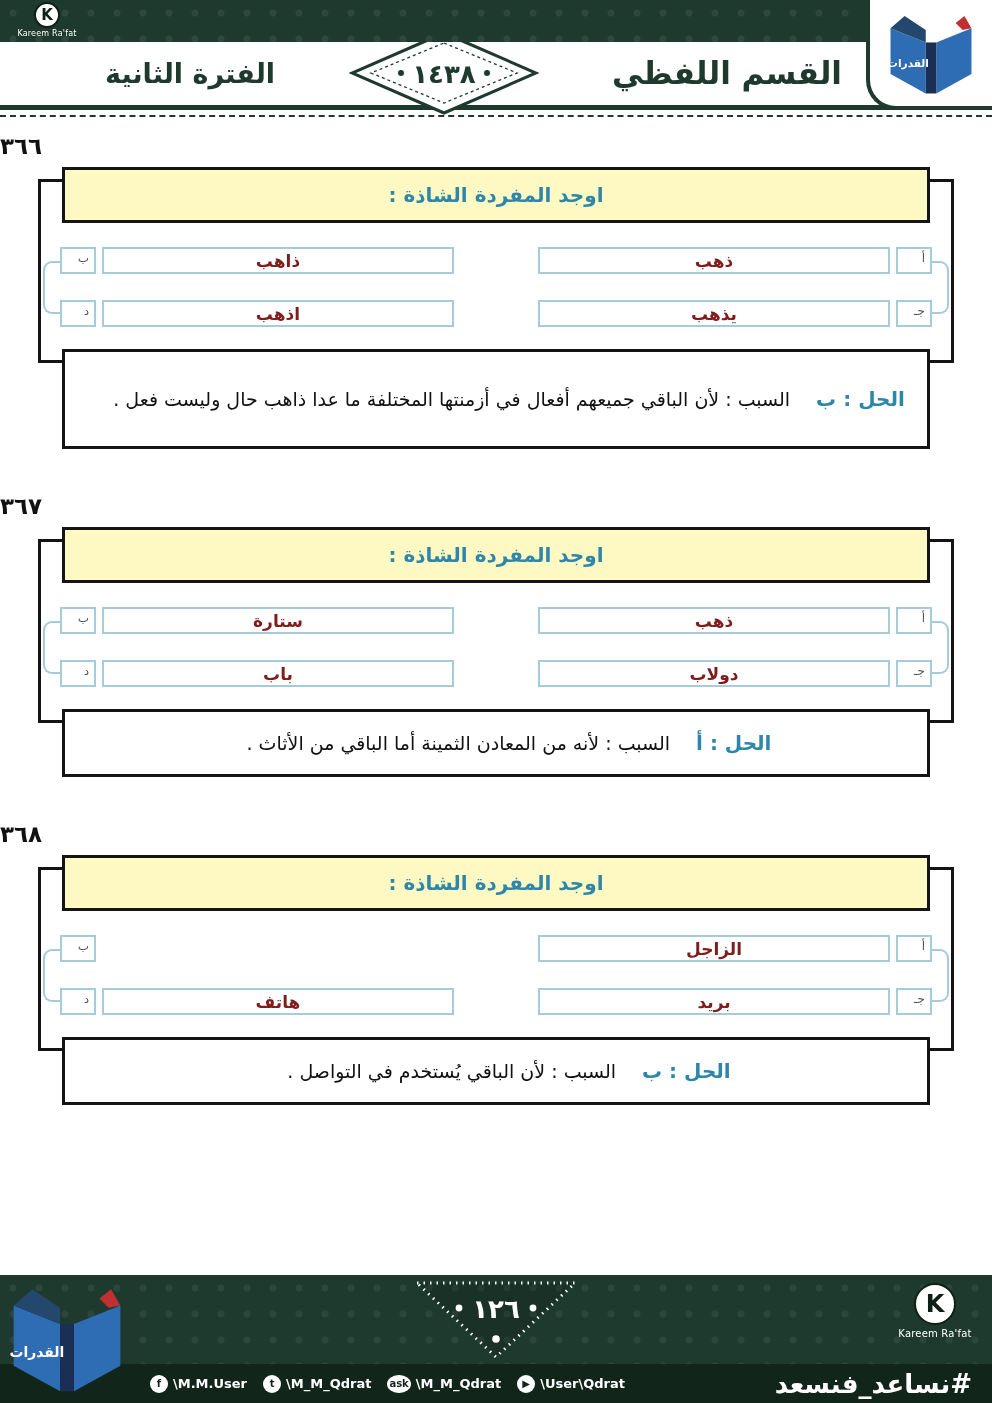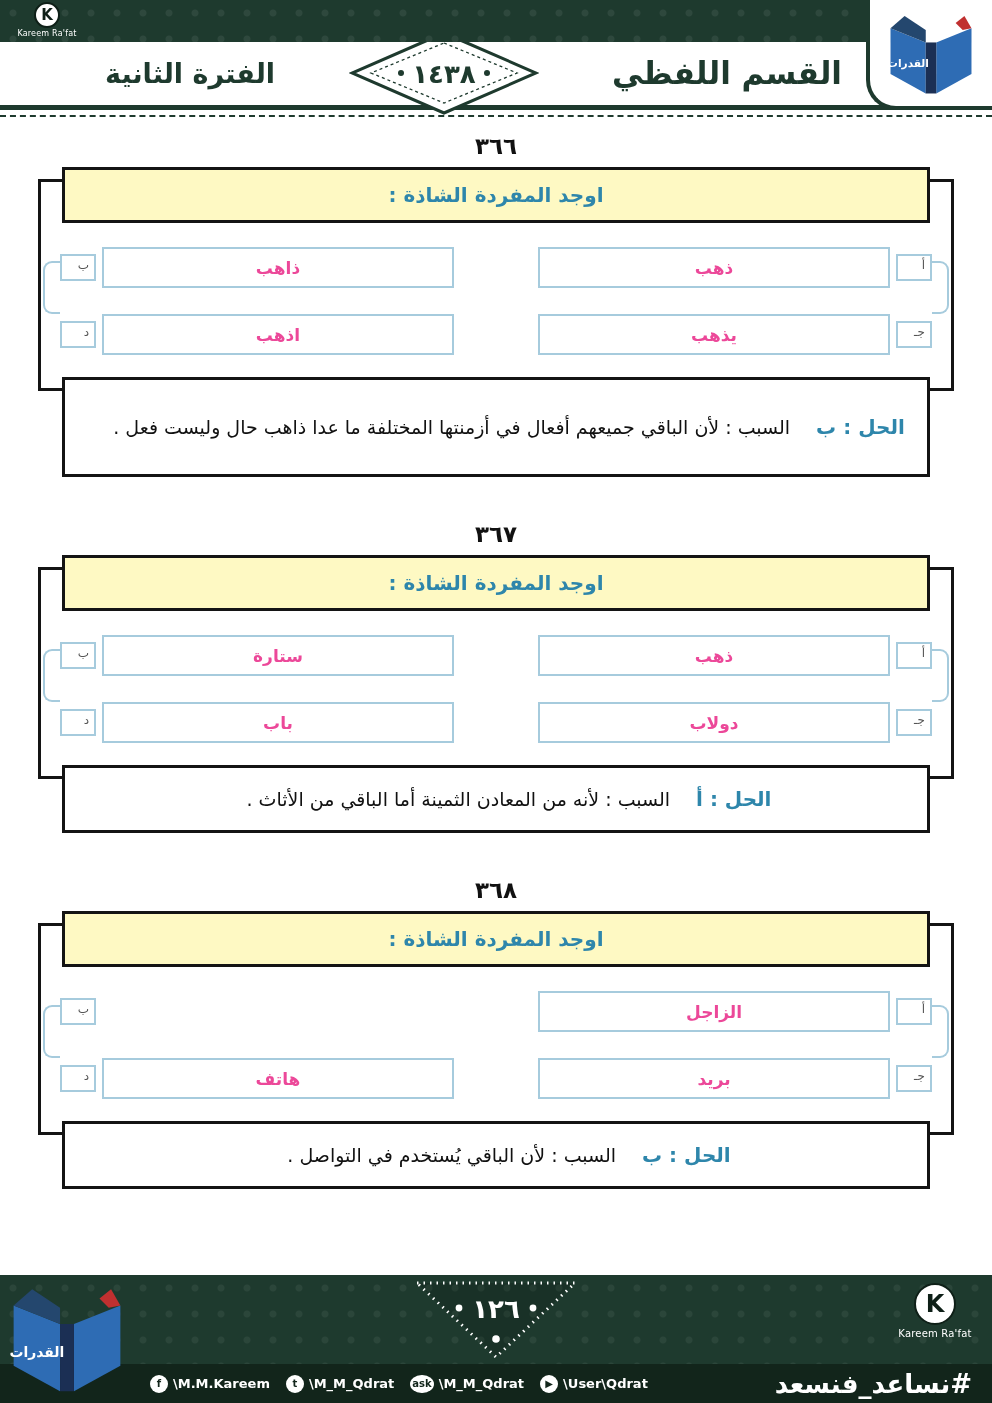--- a/index.html
+++ b/index.html
@@ -42,21 +42,21 @@
   }
   .section-title { color:#1e3a2e; font-weight:bold; font-size:31px; }
   .period-title  { color:#1e3a2e; font-weight:bold; font-size:27px; }
   .rule-thick  { height:5px; background:#1e3a2e; margin-top:1px; }
   .rule-dashed { border-top:2.5px dashed #1e3a2e; margin-top:5px; }
 
   
   main { padding-top:6px; }
   .question { margin-top:0; }
   .question + .question { margin-top:44px; }
-  .q-number { text-align:center; font-size:23px; font-weight:bold; color:#111; margin:10px 0 8px; }
+  .q-number { text-align:left; font-size:23px; font-weight:bold; color:#111; margin:10px 0 8px; }
   .q-frame { position:relative; margin:0 38px; }
   .q-title {
     margin:0 24px; border:3px solid #141414; height:56px; background:#fef9c3;
     display:flex; align-items:center; justify-content:center;
     color:#2e86ab; font-weight:bold; font-size:20px; position:relative; z-index:2; direction:rtl;
   }
   .bracket {
     position:absolute; top:12px; bottom:calc(var(--ans-h) - 14px); width:26px; z-index:1;
   }
   .bracket.bl { left:0;  border-left:3.5px solid #141414;  border-top:3.5px solid #141414; border-bottom:3.5px solid #141414; }
@@ -64,23 +64,23 @@
 
   .options { position:relative; margin:24px 0 22px; padding:0 22px; display:flex; flex-direction:column; gap:26px; }
   .opt-row { display:flex; justify-content:space-between; direction:rtl; position:relative; z-index:2; }
   .opt-group { display:flex; direction:rtl; gap:6px; align-items:center; }
   .letter-box {
     width:36px; height:27px; border:2px solid #a6cbdd; background:#fff;
     font-size:12px; color:#555; padding:2px 5px;
     display:flex; align-items:flex-start; justify-content:flex-start;
   }
   .opt-box {
-    width:352px; height:41px; border:2px solid #a6cbdd; background:#fff;
+    width:352px; height:27px; border:2px solid #a6cbdd; background:#fff;
     display:flex; align-items:center; justify-content:center;
-    font-size:17px; font-weight:bold; color:#ec4899; direction:rtl;
+    font-size:17px; font-weight:bold; color:#7f1d1d; direction:rtl;
   }
   .conn { position:absolute; top:14px; height:53px; width:17px; z-index:1; }
   .conn.cr { right:5px; border-right:2.5px solid #a6cbdd; border-top:2.5px solid #a6cbdd; border-bottom:2.5px solid #a6cbdd; border-radius:0 9px 9px 0; }
   .conn.cl { left:5px;  border-left:2.5px solid #a6cbdd;  border-top:2.5px solid #a6cbdd; border-bottom:2.5px solid #a6cbdd; border-radius:9px 0 0 9px; }
 
   .q-answer {
     margin:0 24px; border:3px solid #141414; background:#fff; position:relative; z-index:2;
     height:var(--ans-h); display:flex; flex-direction:row; align-items:center; justify-content:center;
     padding:4px 14px; direction:rtl;
   }
@@ -288,21 +288,21 @@
         <span>K</span>
       </div>
       <div class="k-name">Kareem Ra'fat</div>
     </div>
   </div>
 
   <div class="footer-strip">
     <div class="social-row">
       <div class="social-item">
         <span class="social-icon">f</span>
-        <span>\M.M.Kareem</span>
+        <span>\M.M.User</span>
       </div>
       <div class="social-item">
         <span class="social-icon">t</span>
         <span>\M_M_Qdrat</span>
       </div>
       <div class="social-item">
         <span class="social-icon">ask</span>
         <span>\M_M_Qdrat</span>
       </div>
       <div class="social-item">

